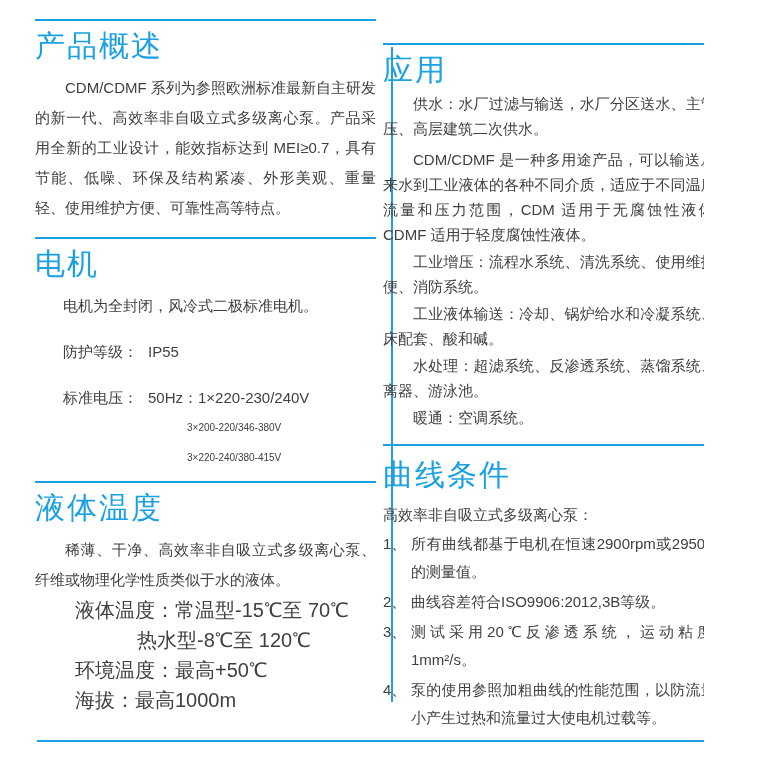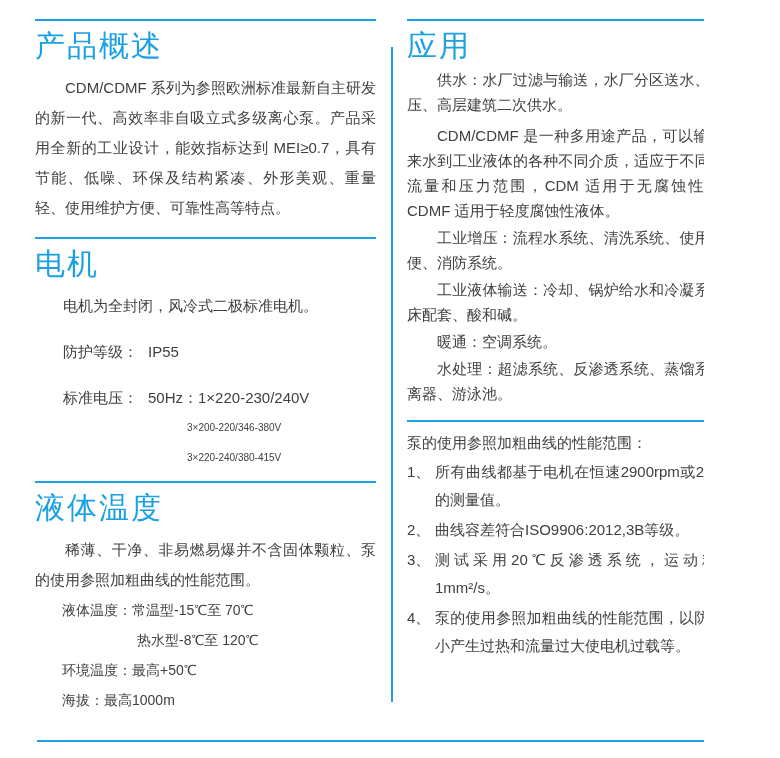--- a/index.html
+++ b/index.html
@@ -4,21 +4,21 @@
 <style>
   :root { --accent:#1ba1e2; --text:#404040; }
   * { box-sizing:border-box; }
   html,body { margin:0; padding:0; background:#ffffff; }
   .page {
     position:relative; width:704px; height:758px; background:#fff;
     font-family:Liberation Sans, sans-serif; color:var(--text); overflow:hidden;
   }
   .col { position:absolute; top:0; }
   .col-left  { left:35px;  width:341px; }
-  .col-right { left:407px; width:348px; }
+  .col-right { left:383px; width:348px;margin-top:24px; }
 
   .rule { height:2px; background:var(--accent); border:0; padding:0; }
   .mt19 { margin:19px 0 0 0; }
   .mt14 { margin:14px 0 0 0; }
   .mt8  { margin:8px 0 0 0; }
 
   h2.sec-title {
     color:var(--accent); font-size:30px; font-weight:500;
     line-height:38px; margin:6px 0 0 0; letter-spacing:2px;
   }
@@ -29,21 +29,21 @@
     text-indent:2em; margin:8px 0 0 0;
   }
   .col-right .para { line-height:25px; margin:2px 0 0 0; }
   .col-right .para.first { margin-top:6px; }
 
   .spec-row { font-size:15px; line-height:30px; margin:16px 0 0 28px; }
   .spec-row.intro { margin-left:28px; margin-top:8px; }
   .spec-value { margin-left:10px; }
   .volt-cont { font-size:10px; line-height:30px; margin:0 0 0 152px; }
 
-  .op-item { font-size:14px; line-height:30px; margin:0 0 0 27px; }
+  .op-item { font-size:20px; line-height:30px; margin:0 0 0 40px; }
   .op-item.cont { margin-left:102px; }
 
   .curve-intro { font-size:15px; line-height:26px; margin:8px 0 0 0; }
   .curve-item { display:flex; font-size:15px; line-height:28px; margin:2px 0 0 0; }
   .curve-num { flex:0 0 28px; }
   .curve-text { flex:1; text-align:justify; }
 
   .vdivider { position:absolute; left:391px; top:47px; width:2px; height:655px; background:var(--accent); }
   .bottom-rule { position:absolute; left:37px; top:740px; width:709px; height:2px; background:var(--accent); }
 </style>
@@ -70,46 +70,47 @@
       <div class="spec-row">
         <span class="spec-label">标准电压：</span><span class="spec-value">50Hz：1×220-230/240V</span>
       </div>
       <div class="volt-cont">3×200-220/346-380V</div>
       <div class="volt-cont">3×220-240/380-415V</div>
     </section>
 
     <section>
       <div class="rule mt8"></div>
       <h2 class="sec-title">液体温度</h2>
-      <p class="para">稀薄、干净、非易燃易爆并不含固体颗粒、泵的使用参照加粗曲线的性能范围。</p>
+      <p class="para">稀薄、干净、高效率非自吸立式多级离心泵、纤维或物理化学性质类似于水的液体。</p>
       <div class="op-item">液体温度：常温型-15℃至 70℃</div>
       <div class="op-item cont">热水型-8℃至 120℃</div>
       <div class="op-item">环境温度：最高+50℃</div>
       <div class="op-item">海拔：最高1000m</div>
     </section>
   </div>
 
   <div class="vdivider"></div>
 
   <div class="col col-right">
 
     <section>
       <div class="rule mt19"></div>
       <h2 class="sec-title">应用</h2>
       <p class="para">供水：水厂过滤与输送，水厂分区送水、主管增压、高层建筑二次供水。</p>
       <p class="para first">CDM/CDMF 是一种多用途产品，可以输送从自来水到工业液体的各种不同介质，适应于不同温度、流量和压力范围，CDM 适用于无腐蚀性液体，CDMF 适用于轻度腐蚀性液体。</p>
       <p class="para">工业增压：流程水系统、清洗系统、使用维护方便、消防系统。</p>
       <p class="para">工业液体输送：冷却、锅炉给水和冷凝系统、机床配套、酸和碱。</p>
+      <p class="para">水处理：超滤系统、反渗透系统、蒸馏系统、分离器、游泳池。</p>
       <p class="para">暖通：空调系统。</p>
-      <p class="para">水处理：超滤系统、反渗透系统、蒸馏系统、分离器、游泳池。</p>
     </section>
 
     <section>
       <div class="rule mt14"></div>
-      <div class="curve-intro">泵的使用参照加粗曲线的性能范围：</div>
+      <h2 class="sec-title curve-title">曲线条件</h2>
+      <div class="curve-intro">高效率非自吸立式多级离心泵：</div>
       <div class="curve-item">
         <span class="curve-num">1、</span>
         <span class="curve-text">所有曲线都基于电机在恒速2900rpm或2950rpm的测量值。</span>
       </div>
       <div class="curve-item">
         <span class="curve-num">2、</span>
         <span class="curve-text">曲线容差符合ISO9906:2012,3B等级。</span>
       </div>
       <div class="curve-item">
         <span class="curve-num">3、</span>

